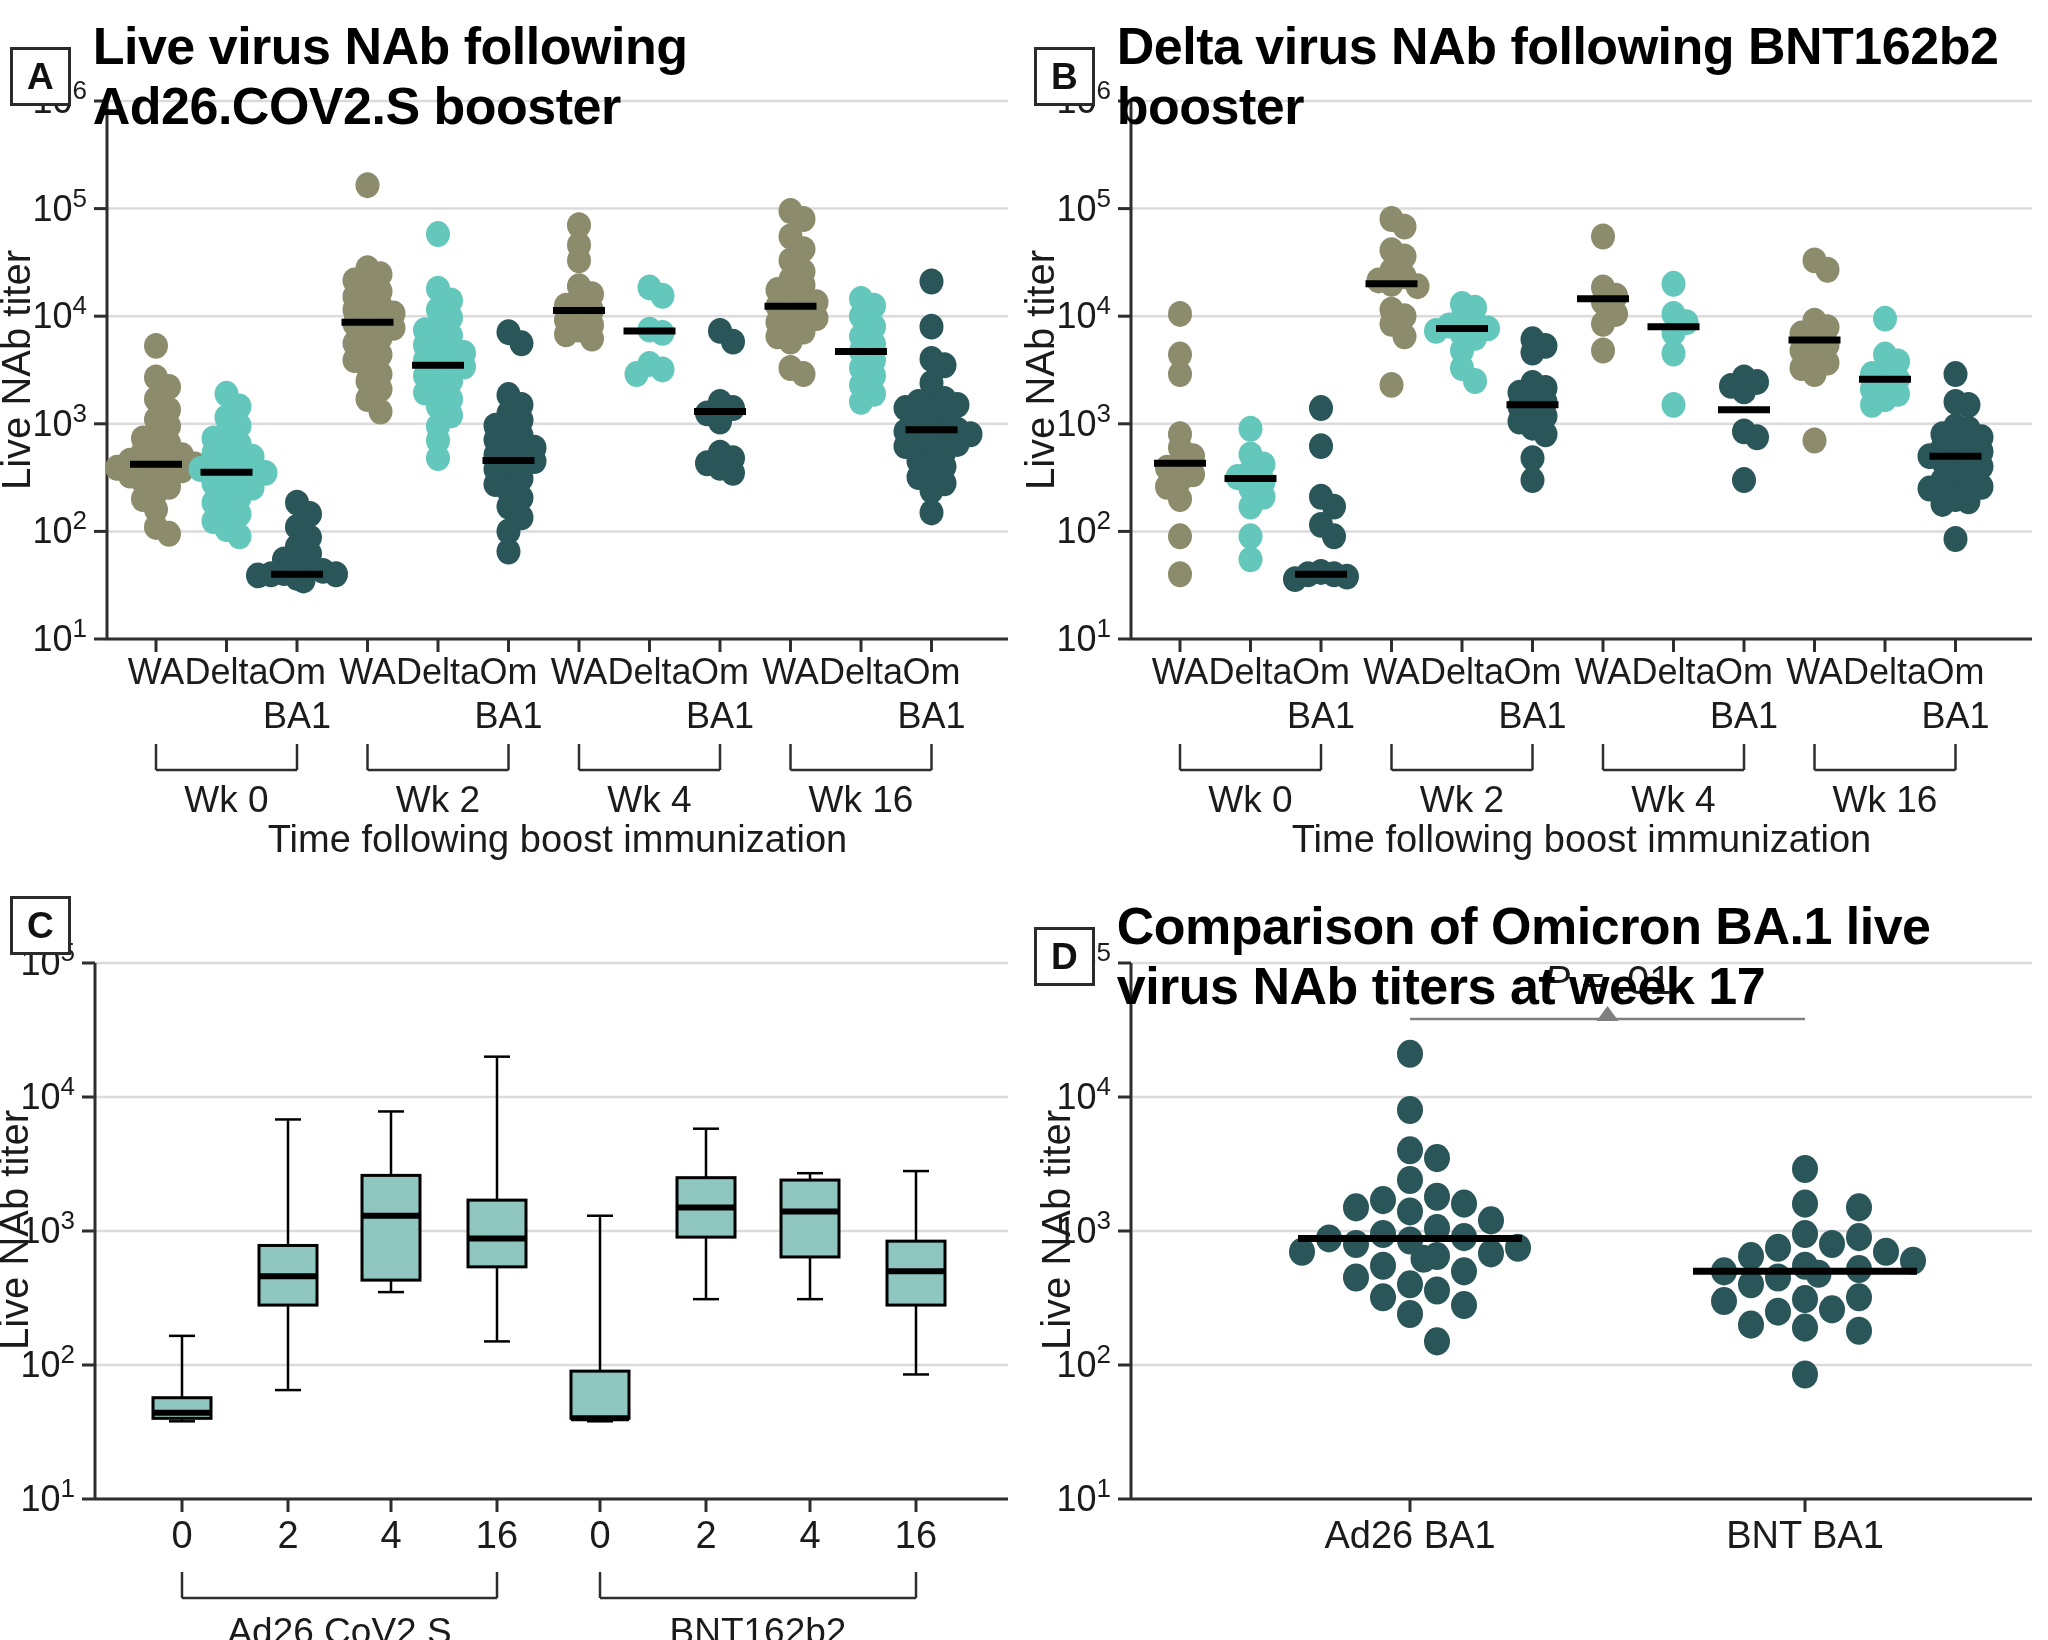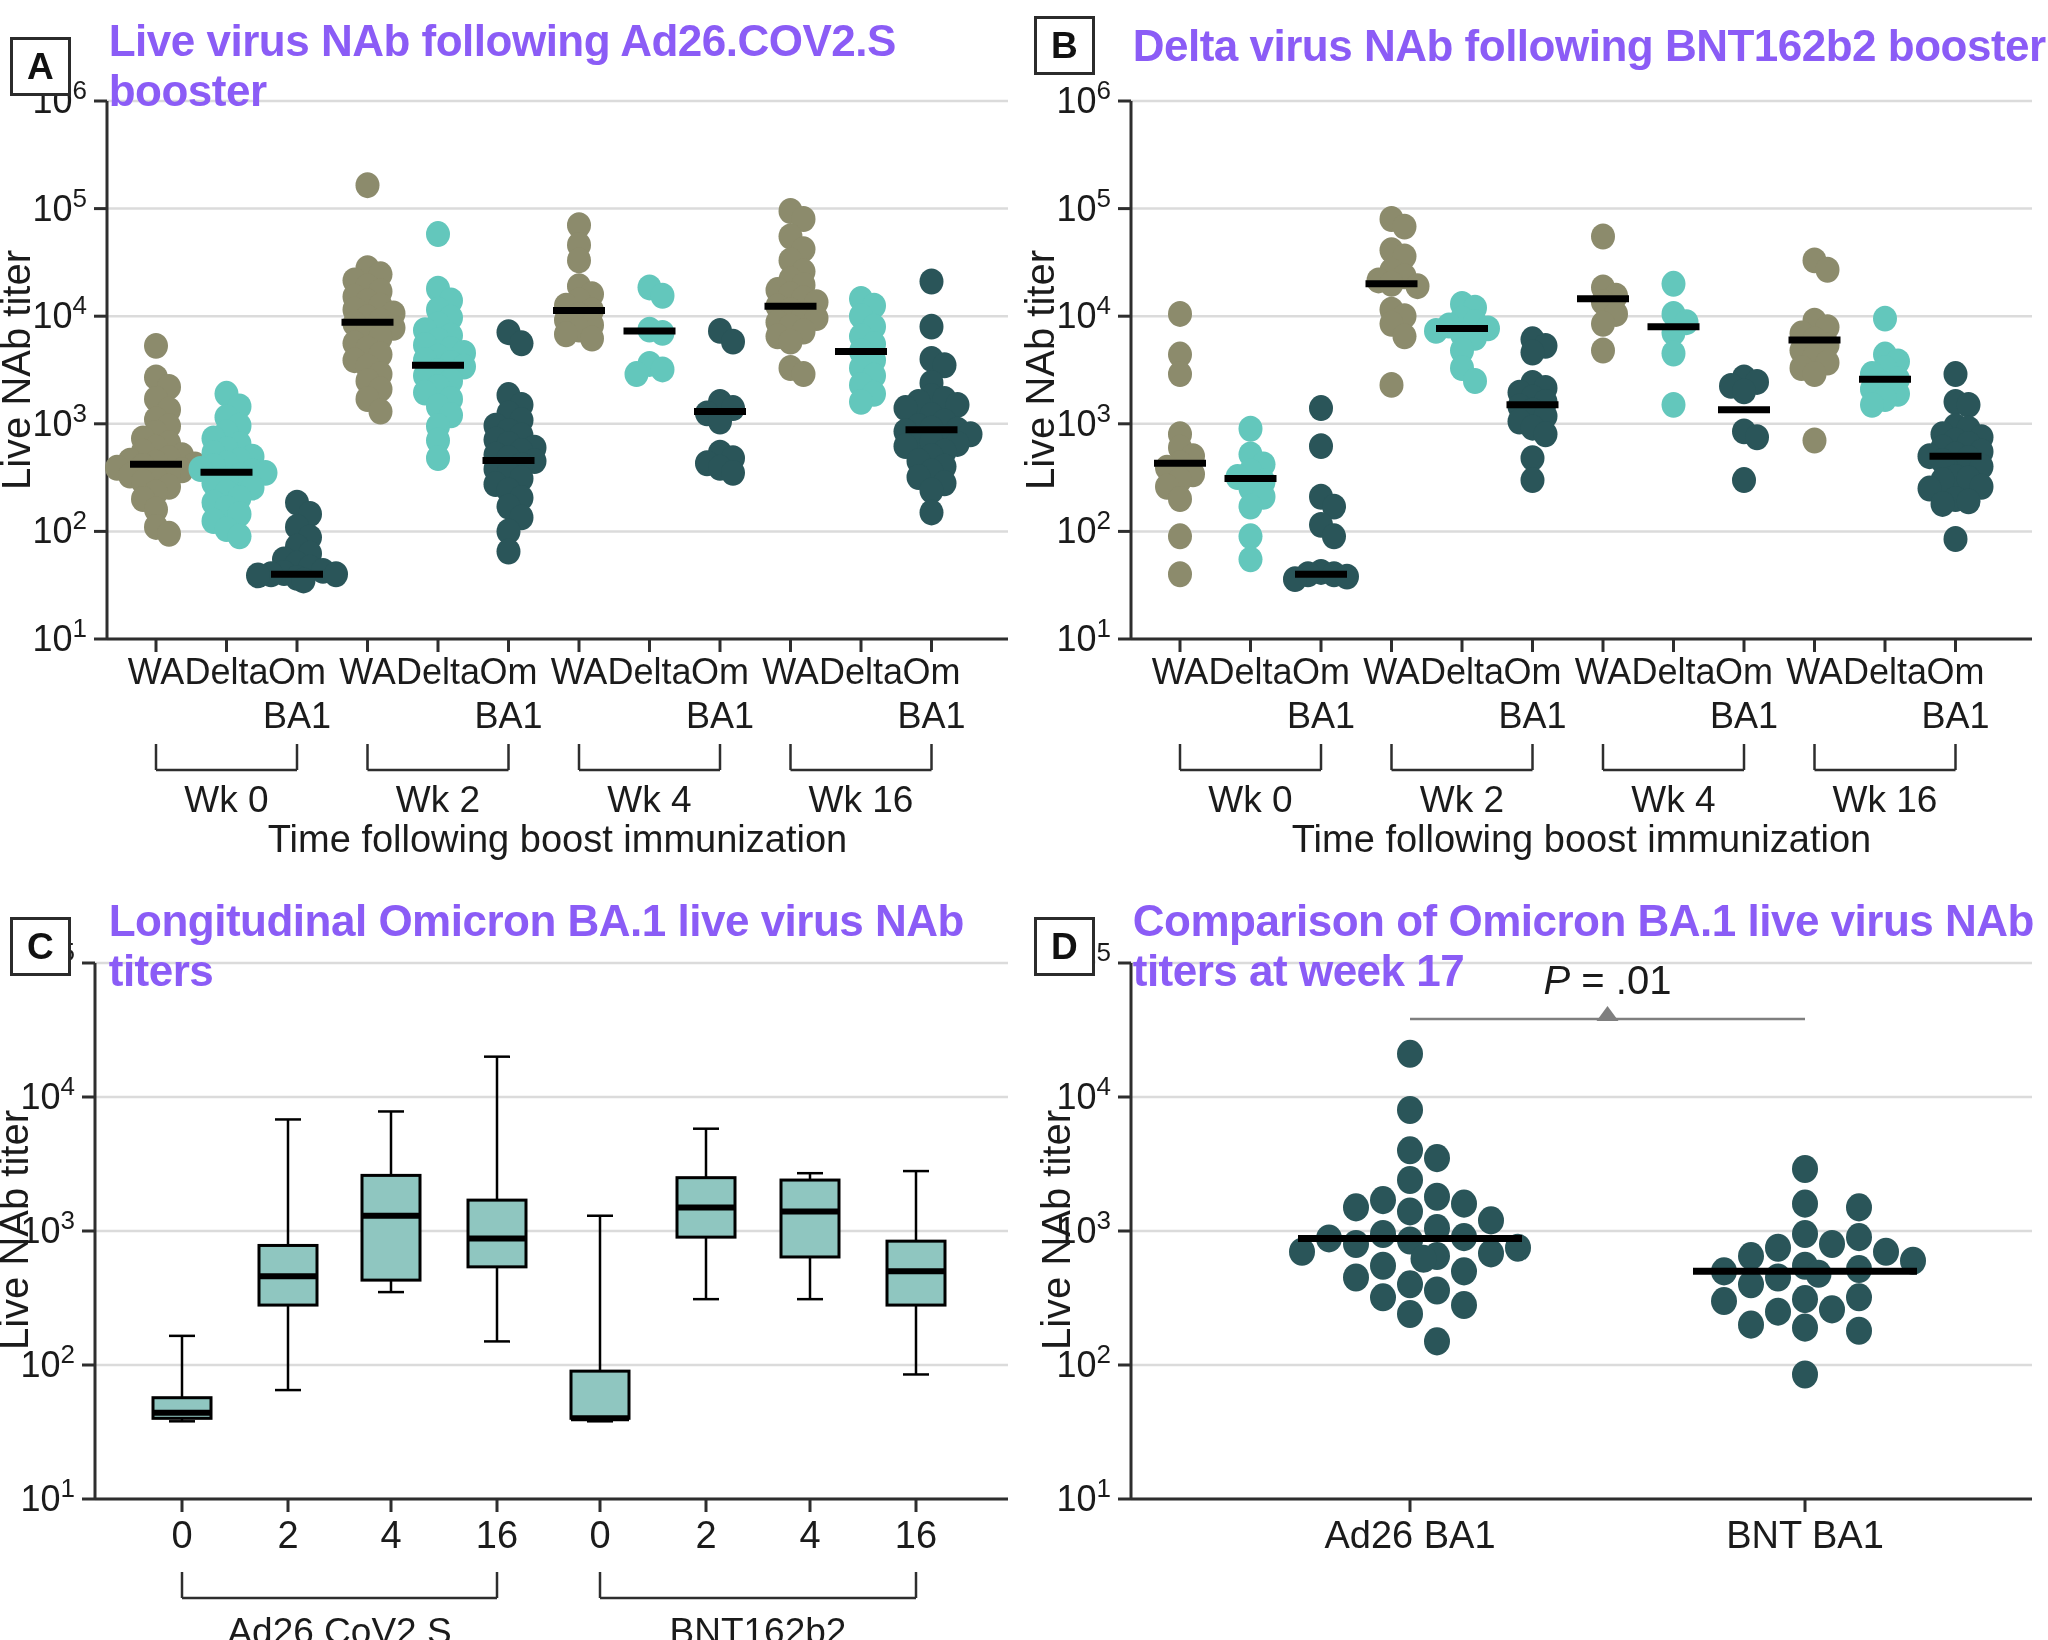--- a/index.html
+++ b/index.html
@@ -3,21 +3,21 @@
 <meta charset="utf-8">
 <style>
   html,body{margin:0;padding:0;background:#fff;}
   .fig{position:relative;width:2048px;height:1640px;background:#fff;overflow:hidden;
        font-family:"Liberation Sans",sans-serif;}
   .panel{position:absolute;}
   .panel svg{position:absolute;left:0;top:0;}
   .hdr{position:absolute;left:10px;top:16px;display:flex;align-items:center;z-index:5;}
   .plet{display:inline-block;border:3px solid #2b2b2b;color:#111;font-weight:bold;
         font-size:37px;line-height:1;padding:8px 14px;background:#fff;}
-  .ptitle{margin-left:38px;font-size:44px;font-weight:600;color:#8b5cf6;letter-spacing:-0.5px;}
+  .ptitle{margin-left:22px;font-size:52px;font-weight:600;color:#000000;letter-spacing:-0.5px;}
   svg text{font-family:"Liberation Sans",sans-serif;fill:#1b1b1b;}
 </style>
 </head>
 <body>
 
 <div class="fig">
 
   <section class="panel" style="left:0;top:0;width:1024px;height:860px;">
     <svg id="svgA" width="1024" height="860" viewBox="0 0 1024 860">
         <line x1="107" x2="1008" y1="101" y2="101" stroke="#DBDBDB" stroke-width="2.5"></line>
@@ -681,21 +681,20 @@
         <line x1="497" x2="497" y1="692" y2="718" stroke="#2E2E2E" stroke-width="2.5"></line>
         <line x1="182" x2="497" y1="718" y2="718" stroke="#2E2E2E" stroke-width="2.5"></line>
         <text x="339.5" y="764" text-anchor="middle" font-size="37">Ad26.CoV2.S</text>
         <line x1="600" x2="600" y1="692" y2="718" stroke="#2E2E2E" stroke-width="2.5"></line>
         <line x1="916" x2="916" y1="692" y2="718" stroke="#2E2E2E" stroke-width="2.5"></line>
         <line x1="600" x2="916" y1="718" y2="718" stroke="#2E2E2E" stroke-width="2.5"></line>
         <text x="758" y="764" text-anchor="middle" font-size="37">BNT162b2</text>
       </svg>
     <div class="hdr">
       <span class="plet">C</span>
-      <span class="ptitle">Longitudinal Omicron BA.1 live virus NAb titers</span>
     </div>
   </section>
 
   <section class="panel" style="left:1024px;top:880px;width:1024px;height:760px;">
     <svg id="svgD" width="1024" height="760" viewBox="0 0 1024 760">
         <line x1="107" x2="1008" y1="83" y2="83" stroke="#DBDBDB" stroke-width="2.5"></line>
         <line x1="107" x2="1008" y1="217" y2="217" stroke="#DBDBDB" stroke-width="2.5"></line>
         <line x1="107" x2="1008" y1="351" y2="351" stroke="#DBDBDB" stroke-width="2.5"></line>
         <line x1="107" x2="1008" y1="485" y2="485" stroke="#DBDBDB" stroke-width="2.5"></line>
         <line x1="107" x2="1008" y1="619" y2="619" stroke="#DBDBDB" stroke-width="2.5"></line>

